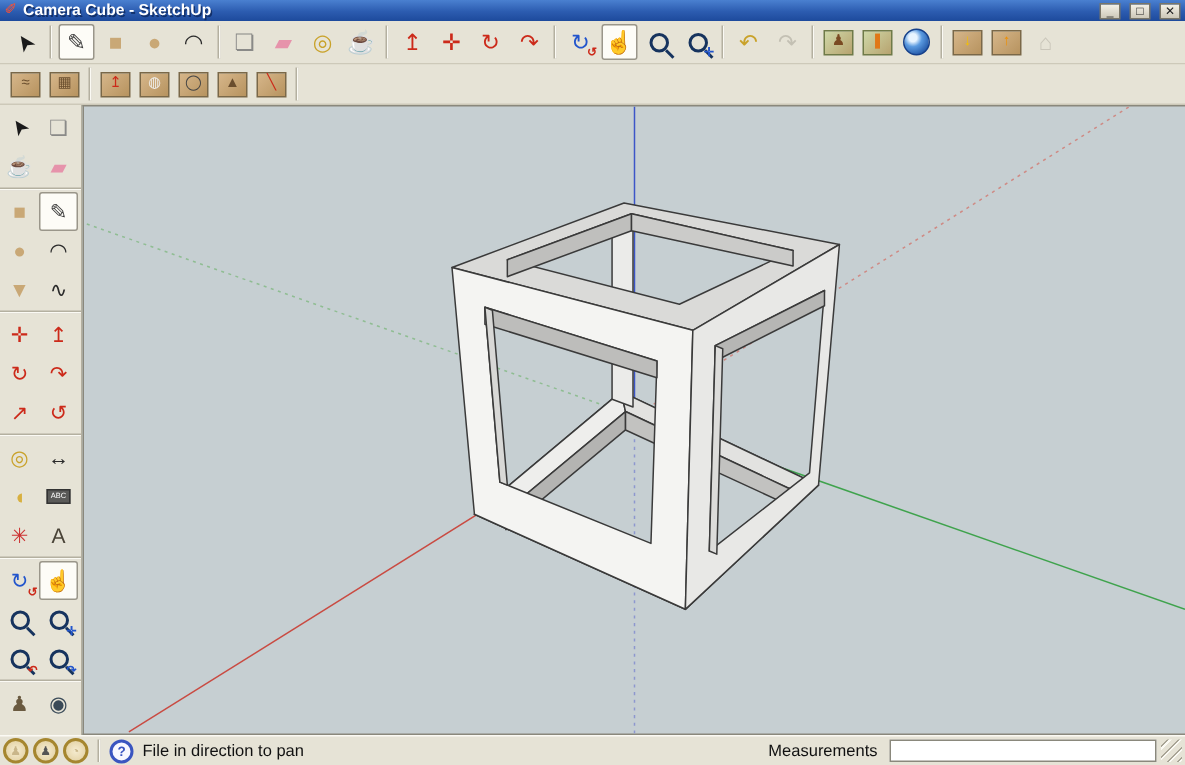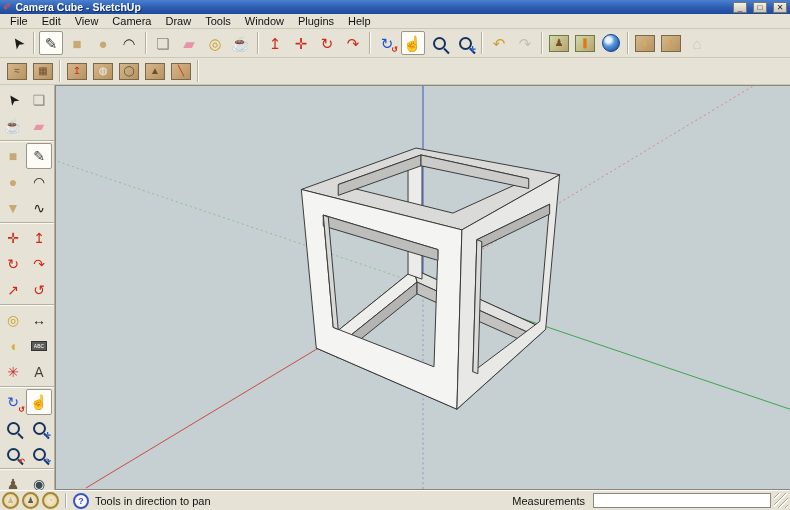--- a/index.html
+++ b/index.html
@@ -77,31 +77,20 @@
 
   <div class="titlebar">
     <span class="applogo">✐</span>
     <span class="title">Camera Cube - SketchUp</span>
     <span class="tspace"></span>
     <span class="winbtn">_</span>
     <span class="winbtn">□</span>
     <span class="winbtn">✕</span>
   </div>
 
-  <div class="menubar">
-      <span class="mitem">File</span>
-      <span class="mitem">Edit</span>
-      <span class="mitem">View</span>
-      <span class="mitem">Camera</span>
-      <span class="mitem">Draw</span>
-      <span class="mitem">Tools</span>
-      <span class="mitem">Window</span>
-      <span class="mitem">Plugins</span>
-      <span class="mitem">Help</span>
-    </div>
 
   <div class="toolbar">
       <span class="tbtn" title="Select">
         <span class="glyph rot135" style="color: rgb(26, 26, 26);">➤</span>
       </span>
       <span class="tsep"></span>
       <span class="tbtn hot" title="Line">
         <span class="glyph" style="color: rgb(58, 58, 58);">✎</span>
       </span>
       <span class="tbtn" title="Rectangle">
@@ -347,19 +336,19 @@
   </div>
 
   <div class="statusbar">
     <span style="display:flex;gap:3px;align-items:center;">
         <span class="statcirc" style="color: rgb(201, 182, 138);">♟</span>
         <span class="statcirc" style="color: rgb(85, 85, 85);">♟</span>
         <span class="statcirc" style="color: rgb(201, 182, 138);">◔</span>
       </span>
     <span class="ssep"></span>
     <span class="helpcirc">?</span>
-    <span class="hint">Tools in direction to pan</span>
+    <span class="hint">File in direction to pan</span>
     <span class="meas-label">Measurements</span>
     <input class="meas-input" value="" style="">
     <span class="grip"></span>
   </div>
 
 </div>
 
 </body></html>

